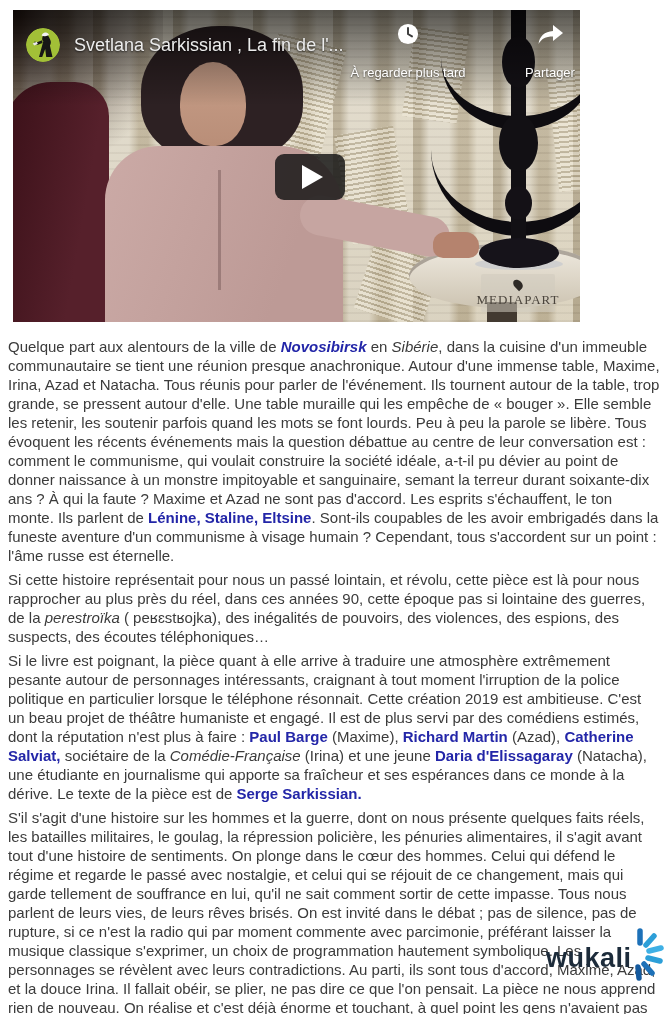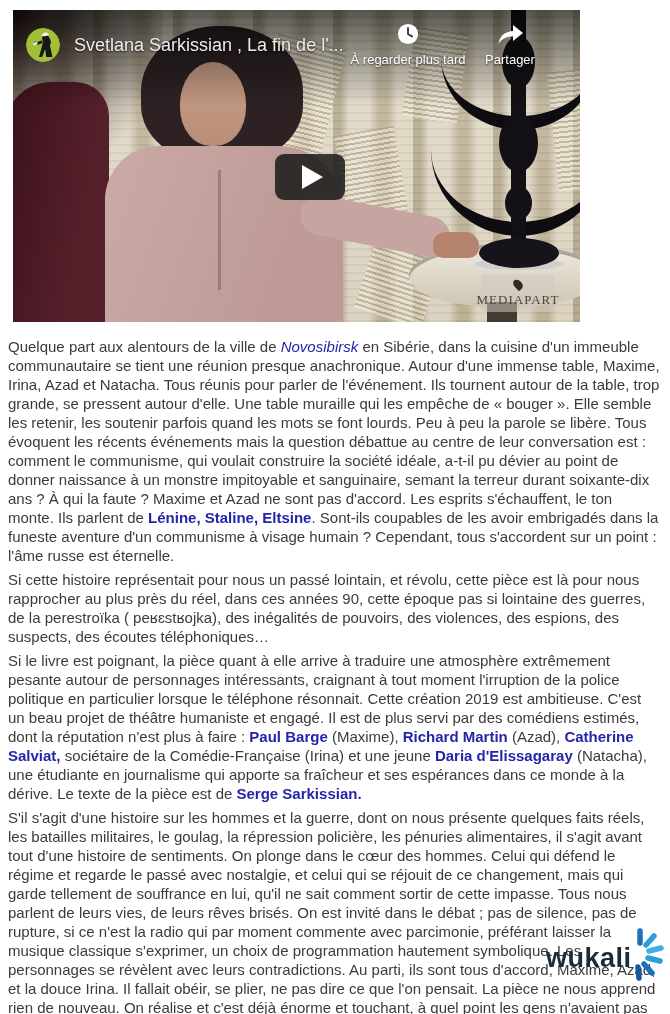--- a/index.html
+++ b/index.html
@@ -56,35 +56,35 @@
     background:rgba(208,202,190,.55);border-radius:2px;display:flex;flex-direction:column;
     align-items:center;justify-content:center;gap:2px;}
   .flame{width:8px;height:11px;background:#2e2a26;border-radius:50% 50% 50% 0;transform:rotate(-45deg);}
   .wm-text{font-size:13px;letter-spacing:1px;color:#4b453d;font-family:"Liberation Serif",serif;}
   .top-shade{position:absolute;left:0;top:0;right:0;height:96px;
     background:linear-gradient(rgba(0,0,0,.62),rgba(0,0,0,0));}
   .vtitle{position:absolute;left:61px;top:25px;font-size:18px;color:#ececec;
     text-shadow:0 1px 2px rgba(0,0,0,.7);white-space:nowrap;}
   .avatar{position:absolute;left:13px;top:18px;width:34px;height:34px;border-radius:50%;overflow:hidden;}
   .ov-btn{position:absolute;display:flex;flex-direction:column;align-items:center;color:#fff;}
-  .ov-btn .lbl{margin-top:7px;font-size:13px;text-shadow:0 1px 2px rgba(0,0,0,.65);white-space:nowrap;}
+  .ov-btn .lbl{margin-top:20px;font-size:13px;text-shadow:0 1px 2px rgba(0,0,0,.65);white-space:nowrap;}
   .watch-later{left:330px;top:13px;width:130px;}
-  .share{left:452px;top:15px;width:90px;}
+  .share{left:492px;top:15px;width:90px;}
   .play{position:absolute;left:262px;top:144px;width:70px;height:46px;border-radius:9px;
     background:rgba(23,23,23,.84);display:flex;align-items:center;justify-content:center;}
   .play-tri{width:0;height:0;border-left:21px solid #fff;border-top:12px solid transparent;
     border-bottom:12px solid transparent;margin-left:5px;}
   
   .article{position:absolute;left:0;top:322px;width:670px;box-sizing:border-box;
     padding:15px 8px 0;font-size:15px;line-height:19px;color:var(--text);}
   .article p{margin:0 0 5px;}
   .s-plain{}
-  .s-italic{}
+  .s-italic{font-style:italic;}
   .s-link{color:var(--link);font-weight:bold;cursor:pointer;}
-  .s-link-italic{color:var(--link);font-weight:normal;font-style:italic;cursor:pointer;margin-top:36px;}
+  .s-link-italic{color:var(--link);font-weight:bold;font-style:italic;cursor:pointer;margin-top:36px;}
   
   .logo{position:absolute;left:540px;top:919px;width:128px;height:62px;}
 </style>
 </head>
 <body>
 
 <div class="video">
   <div class="scene">
     <div class="np" style="left:250px;top:30px;width:70px;height:120px;transform:rotate(14deg);"></div>
     <div class="np" style="left:330px;top:120px;width:60px;height:110px;transform:rotate(-10deg);"></div>

